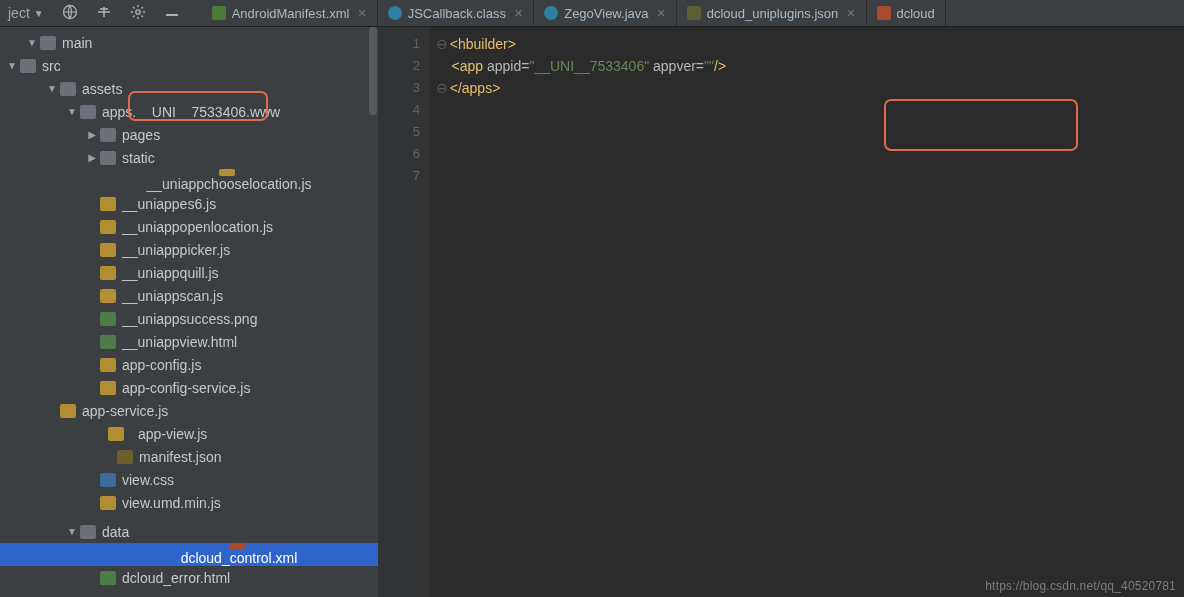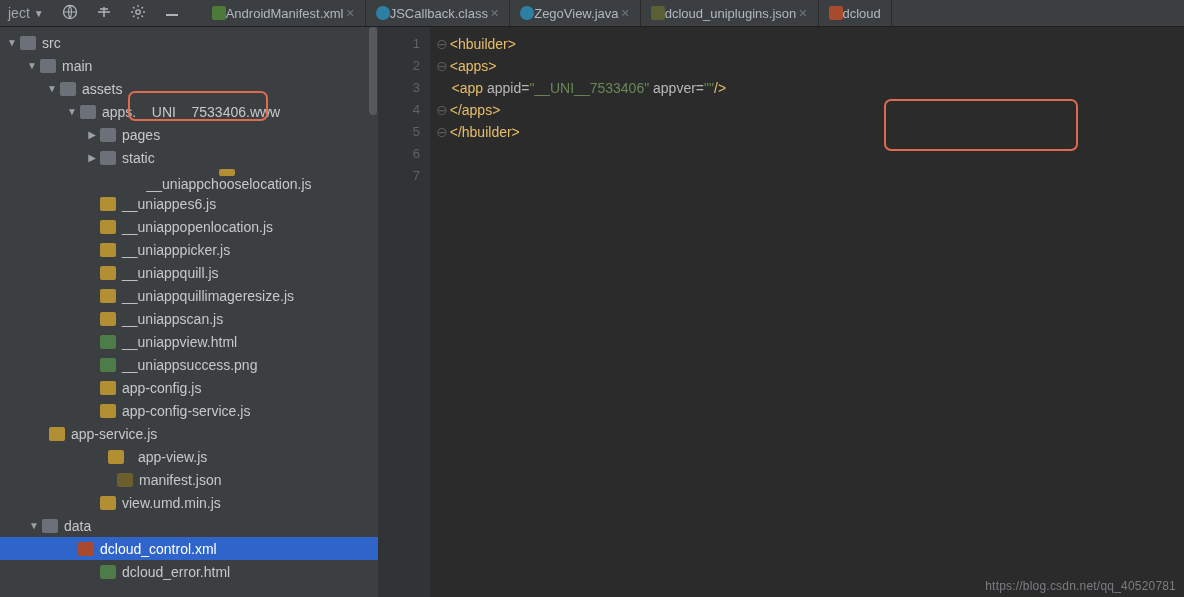--- a/index.html
+++ b/index.html
@@ -5,21 +5,21 @@
   * { margin: 0; padding: 0; box-sizing: border-box; font-family: "Segoe UI", Arial, sans-serif; }
   body { background: #2b2b2b; color: #bbbbbb; font-size: 14px; overflow: hidden; }
   .app { width: 1184px; height: 597px; display: flex; flex-direction: column; }
 
   
   .topbar { height: 27px; background: #3c3f41; display: flex; align-items: stretch; border-bottom: 1px solid #1e1e1e; }
   .topbar-left { display: flex; align-items: center; padding: 0 8px; color: #9fa5ad; gap: 4px; justify-content: flex-end; }
   .topbar-icons { display: flex; align-items: center; gap: 18px; margin-left: auto; padding: 0 10px; color: #aeb3bb; }
   .topbar-icons svg { width: 16px; height: 16px; fill: #aeb3bb; }
   .tabs { flex: 1; display: flex; align-items: stretch; margin-left: 12px; overflow: hidden; }
-  .tab { display: flex; align-items: center; padding: 0 10px; color: #b0b8c0; border-right: 1px solid #2b2b2b; font-size: 13px; white-space: nowrap; }
+  .tab { display: flex; align-items: center; gap: 6px; padding: 0 10px; color: #b0b8c0; border-right: 1px solid #2b2b2b; font-size: 13px; white-space: nowrap; }
   .tab .close { color: #6e7681; font-size: 11px; margin-left: 2px; }
   .tab-icon { width: 14px; height: 14px; display: inline-block; border-radius: 2px; }
   .ico-mf { background: #4b7a3a; }
   .ico-cls { background: #2d7fa3; border-radius: 50%; }
   .ico-java { background: #2d7fa3; border-radius: 50%; }
   .ico-json { background: #5a5f36; }
   .ico-xml { background: #a84a2e; }
 
   
   .main { flex: 1; display: flex; min-height: 0; }
@@ -119,29 +119,29 @@
           <span class="tab-icon ico-xml"></span>
           <span>dcloud</span>
         </div>
       </div>
   </div>
 
   <div class="main">
 
     <div class="sidebar">
       <div class="tree" id="tree">
+          <div class="tree-row" style="padding-left: 26px;">
+            <span class="arrow exp"></span>
+            <span class="file-ico ico-folder-open"></span>
+            <span class="tree-label">main</span>
+          </div>
           <div class="tree-row" style="padding-left: 6px;">
             <span class="arrow exp"></span>
             <span class="file-ico ico-folder"></span>
             <span class="tree-label">src</span>
-          </div>
-          <div class="tree-row" style="padding-left: 26px;">
-            <span class="arrow exp"></span>
-            <span class="file-ico ico-folder-open"></span>
-            <span class="tree-label">main</span>
           </div>
           <div class="tree-row" style="padding-left: 46px;">
             <span class="arrow exp"></span>
             <span class="file-ico ico-folder-open"></span>
             <span class="tree-label">assets</span>
           </div>
           <div class="tree-row" style="padding-left: 66px;">
             <span class="arrow exp"></span>
             <span class="file-ico ico-folder-open"></span>
             <span class="tree-label">apps.__UNI__7533406.www</span>
@@ -177,73 +177,73 @@
             <span class="tree-label">__uniapppicker.js</span>
           </div>
           <div class="tree-row" style="padding-left: 86px;">
             <span class="arrow none"></span>
             <span class="file-ico ico-js"></span>
             <span class="tree-label">__uniappquill.js</span>
           </div>
           <div class="tree-row" style="padding-left: 86px;">
             <span class="arrow none"></span>
             <span class="file-ico ico-js"></span>
-            <span class="tree-label">__uniappquillimageresize.js</span>
-          </div>
-          <div class="tree-row" style="padding-left: 86px;">
-            <span class="arrow none"></span>
-            <span class="file-ico ico-js"></span>
             <span class="tree-label">__uniappscan.js</span>
+          </div>
+          <div class="tree-row" style="padding-left: 86px;">
+            <span class="arrow none"></span>
+            <span class="file-ico ico-png"></span>
+            <span class="tree-label">__uniappsuccess.png</span>
           </div>
           <div class="tree-row" style="padding-left: 86px;">
             <span class="arrow none"></span>
             <span class="file-ico ico-html"></span>
             <span class="tree-label">__uniappview.html</span>
           </div>
           <div class="tree-row" style="padding-left: 86px;">
             <span class="arrow none"></span>
-            <span class="file-ico ico-png"></span>
-            <span class="tree-label">__uniappsuccess.png</span>
-          </div>
-          <div class="tree-row" style="padding-left: 86px;">
-            <span class="arrow none"></span>
             <span class="file-ico ico-js"></span>
             <span class="tree-label">app-config.js</span>
           </div>
           <div class="tree-row" style="padding-left: 86px;">
             <span class="arrow none"></span>
             <span class="file-ico ico-js"></span>
             <span class="tree-label">app-config-service.js</span>
           </div>
-          <div class="tree-row" style="padding-left: 35px;">
+          <div class="tree-row" style="padding-left: 46px;">
             <span class="arrow none"></span>
             <span class="file-ico ico-js"></span>
             <span class="tree-label">app-service.js</span>
           </div>
           <div class="tree-row" style="padding-left: 86px; gap: 8px;">
             <span class="arrow none"></span>
             <span class="file-ico ico-js"></span>
             <span class="tree-label">app-view.js</span>
           </div>
           <div class="tree-row" style="padding-left: 103px;">
             <span class="arrow none"></span>
             <span class="file-ico ico-jsonf"></span>
             <span class="tree-label">manifest.json</span>
           </div>
           <div class="tree-row" style="padding-left: 86px;">
             <span class="arrow none"></span>
+            <span class="file-ico ico-css"></span>
+            <span class="tree-label">view.css</span>
+          </div>
+          <div class="tree-row" style="padding-left: 86px;">
+            <span class="arrow none"></span>
             <span class="file-ico ico-js"></span>
             <span class="tree-label">view.umd.min.js</span>
           </div>
-          <div class="tree-row" style="padding-left: 28px;">
+          <div class="tree-row" style="padding-left: 66px; margin-top: 6px;">
             <span class="arrow exp"></span>
             <span class="file-ico ico-folder-open"></span>
             <span class="tree-label">data</span>
           </div>
-          <div class="tree-row sel" style="padding-left: 64px;">
+          <div class="tree-row sel" style="padding-left: 106px; flex-direction: column;">
             <span class="arrow none"></span>
             <span class="file-ico ico-xmlf"></span>
             <span class="tree-label">dcloud_control.xml</span>
           </div>
           <div class="tree-row" style="padding-left: 86px;">
             <span class="arrow none"></span>
             <span class="file-ico ico-html"></span>
             <span class="tree-label">dcloud_error.html</span>
           </div>
         </div>
@@ -258,24 +258,22 @@
           <div>1</div>
           <div>2</div>
           <div>3</div>
           <div>4</div>
           <div>5</div>
           <div>6</div>
           <div>7</div>
         </div>
       <div class="code">
         <div class="line"><span class="fold-minus">⊖</span><span class="t-brkt">&lt;hbuilder&gt;</span></div>
-        <div class="line"><span class="fold-minus">⊖</span><span class="t-brkt">&lt;apps&gt;</span></div>
         <div class="line">    <span class="t-brkt">&lt;app</span> <span class="t-attr">appid</span><span class="t-eq">=</span><span class="t-str">"__UNI__7533406"</span> <span class="t-attr">appver</span><span class="t-eq">=</span><span class="t-str">""</span><span class="t-brkt">/&gt;</span></div>
         <div class="line"><span class="fold-minus">⊖</span><span class="t-brkt">&lt;/apps&gt;</span></div>
-        <div class="line"><span class="fold-minus">⊖</span><span class="t-brkt">&lt;/hbuilder&gt;</span></div>
         <div class="line"> </div>
       </div>
       <div class="highlight-box hl2"></div>
       <div class="watermark">https://blog.csdn.net/qq_40520781</div>
     </div>
 
   </div>
 </div>
 
 </body></html>

